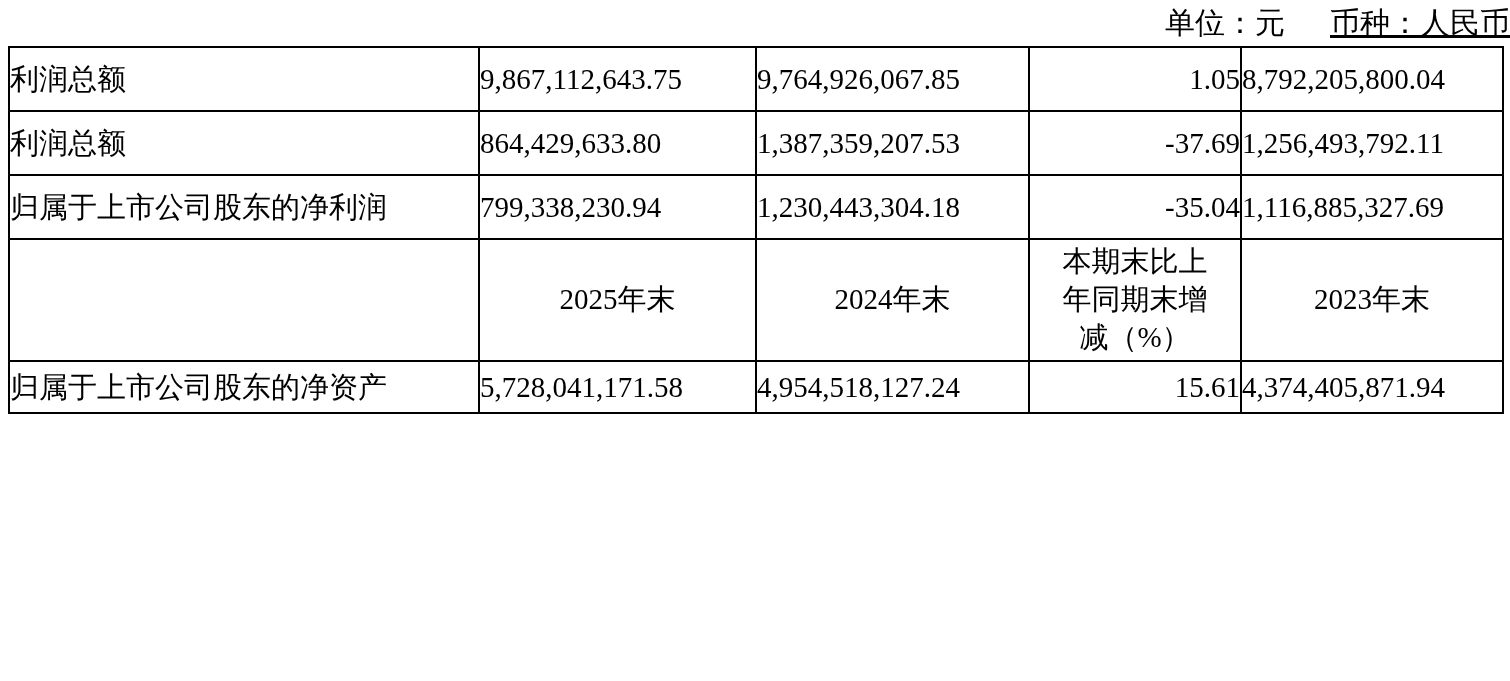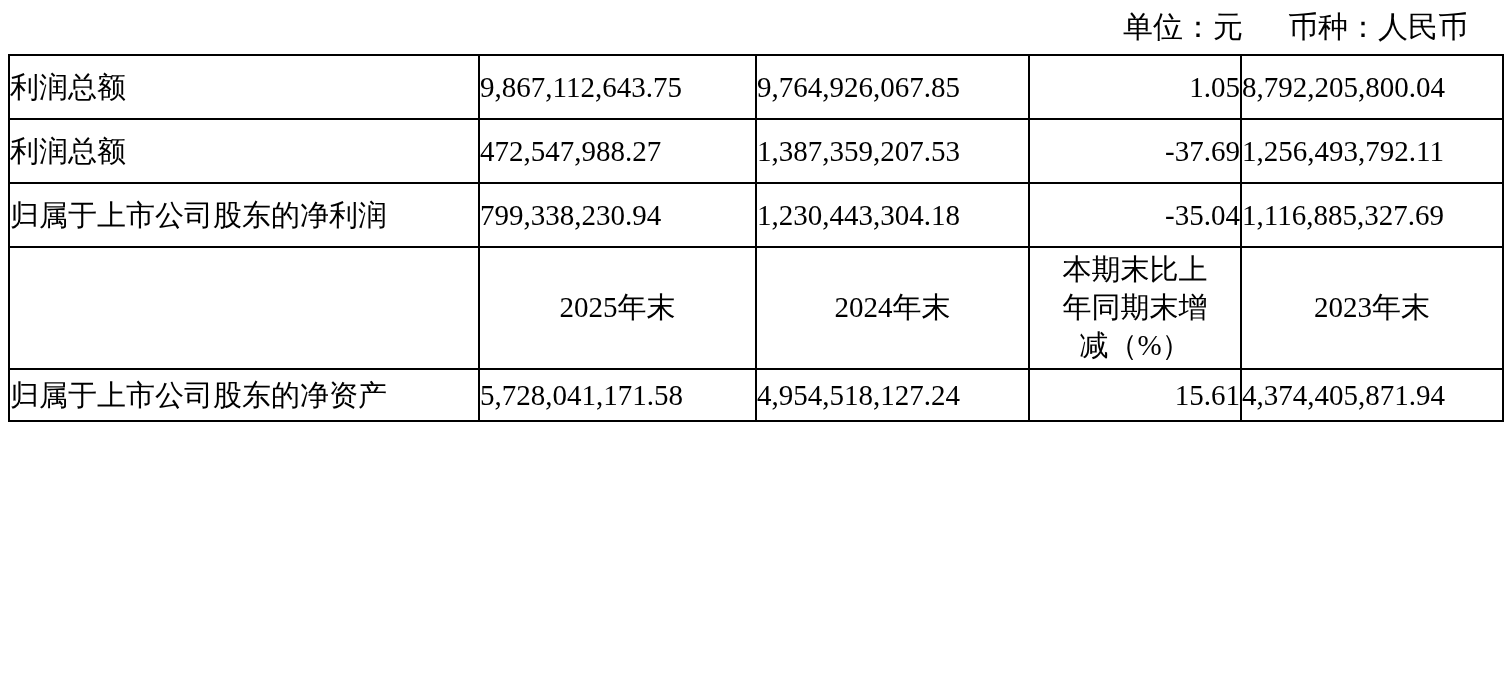--- a/index.html
+++ b/index.html
@@ -10,29 +10,28 @@
     font-family: "Liberation Serif", "DejaVu Serif", serif;
   }
   .page {
     position: relative;
     width: 1510px;
     height: 681px;
     background: #ffffff;
     overflow: hidden;
   }
   .caption {
-    height: 54px;
+    height: 46px;
     display: flex;
     align-items: center;
     justify-content: flex-end;
-    padding-right: 42px;
     font-size: 30px;
     box-sizing: border-box;
   }
-  .caption .seg + .seg { margin-left: 45px; }
+  .caption .seg + .seg { margin-left: 45px; text-decoration: underline; }
 
   table.fin {
     border-collapse: collapse;
     table-layout: fixed;
     width: 1494px;
     margin-left: 8px;
   }
   table.fin td {
     border: 2px solid #000000;
     font-size: 29px;
@@ -100,21 +99,21 @@
       <tr class="r1">
         <td class="lbl"><span class="wrapbox">利润总额</span></td>
         <td class="num">9,867,112,643.75</td>
         <td class="num">9,764,926,067.85</td>
         <td class="pct">1.05</td>
         <td class="num">8,792,205,800.04</td>
       </tr>
 
       <tr class="r2">
         <td class="lbl"><span class="wrapbox">利润总额</span></td>
-        <td class="num">472,547,988.27</td>
+        <td class="num">864,429,633.80</td>
         <td class="num">1,387,359,207.53</td>
         <td class="pct">-37.69</td>
         <td class="num">1,256,493,792.11</td>
       </tr>
 
       <tr class="r3">
         <td class="lbl"><span class="wrapbox">归属于上市公司股东的净利润</span></td>
         <td class="num">799,338,230.94</td>
         <td class="num">1,230,443,304.18</td>
         <td class="pct">-35.04</td>

